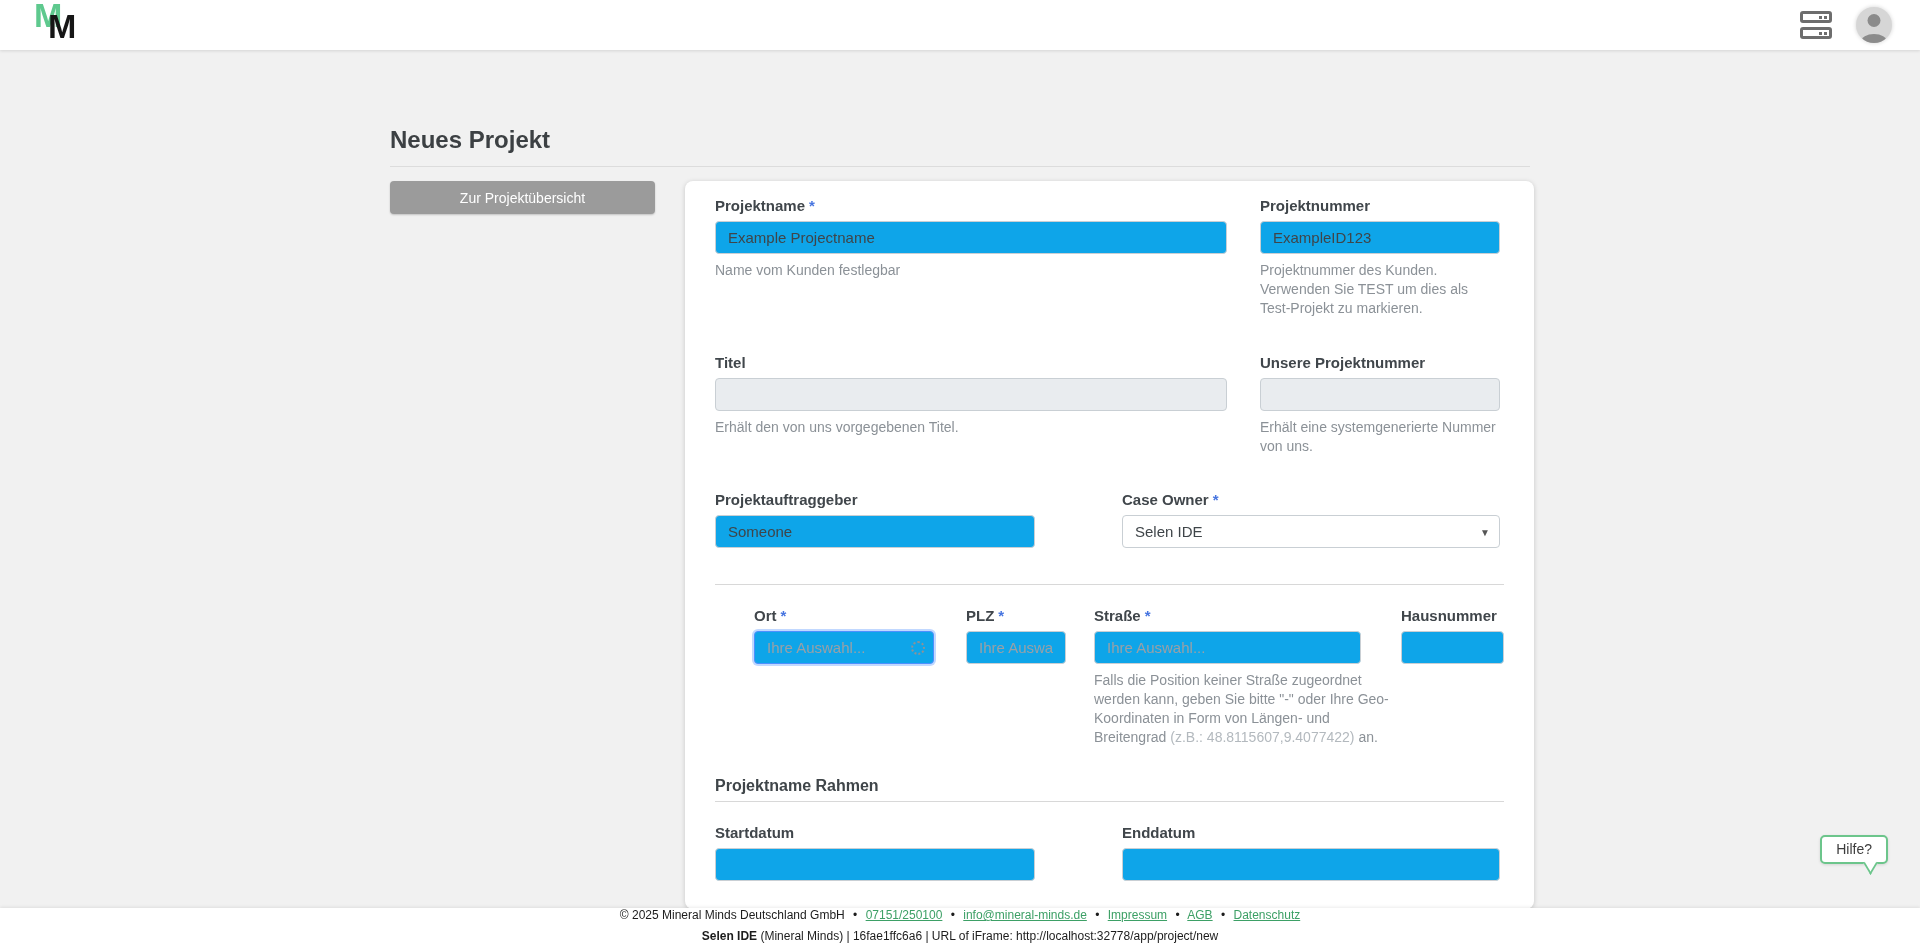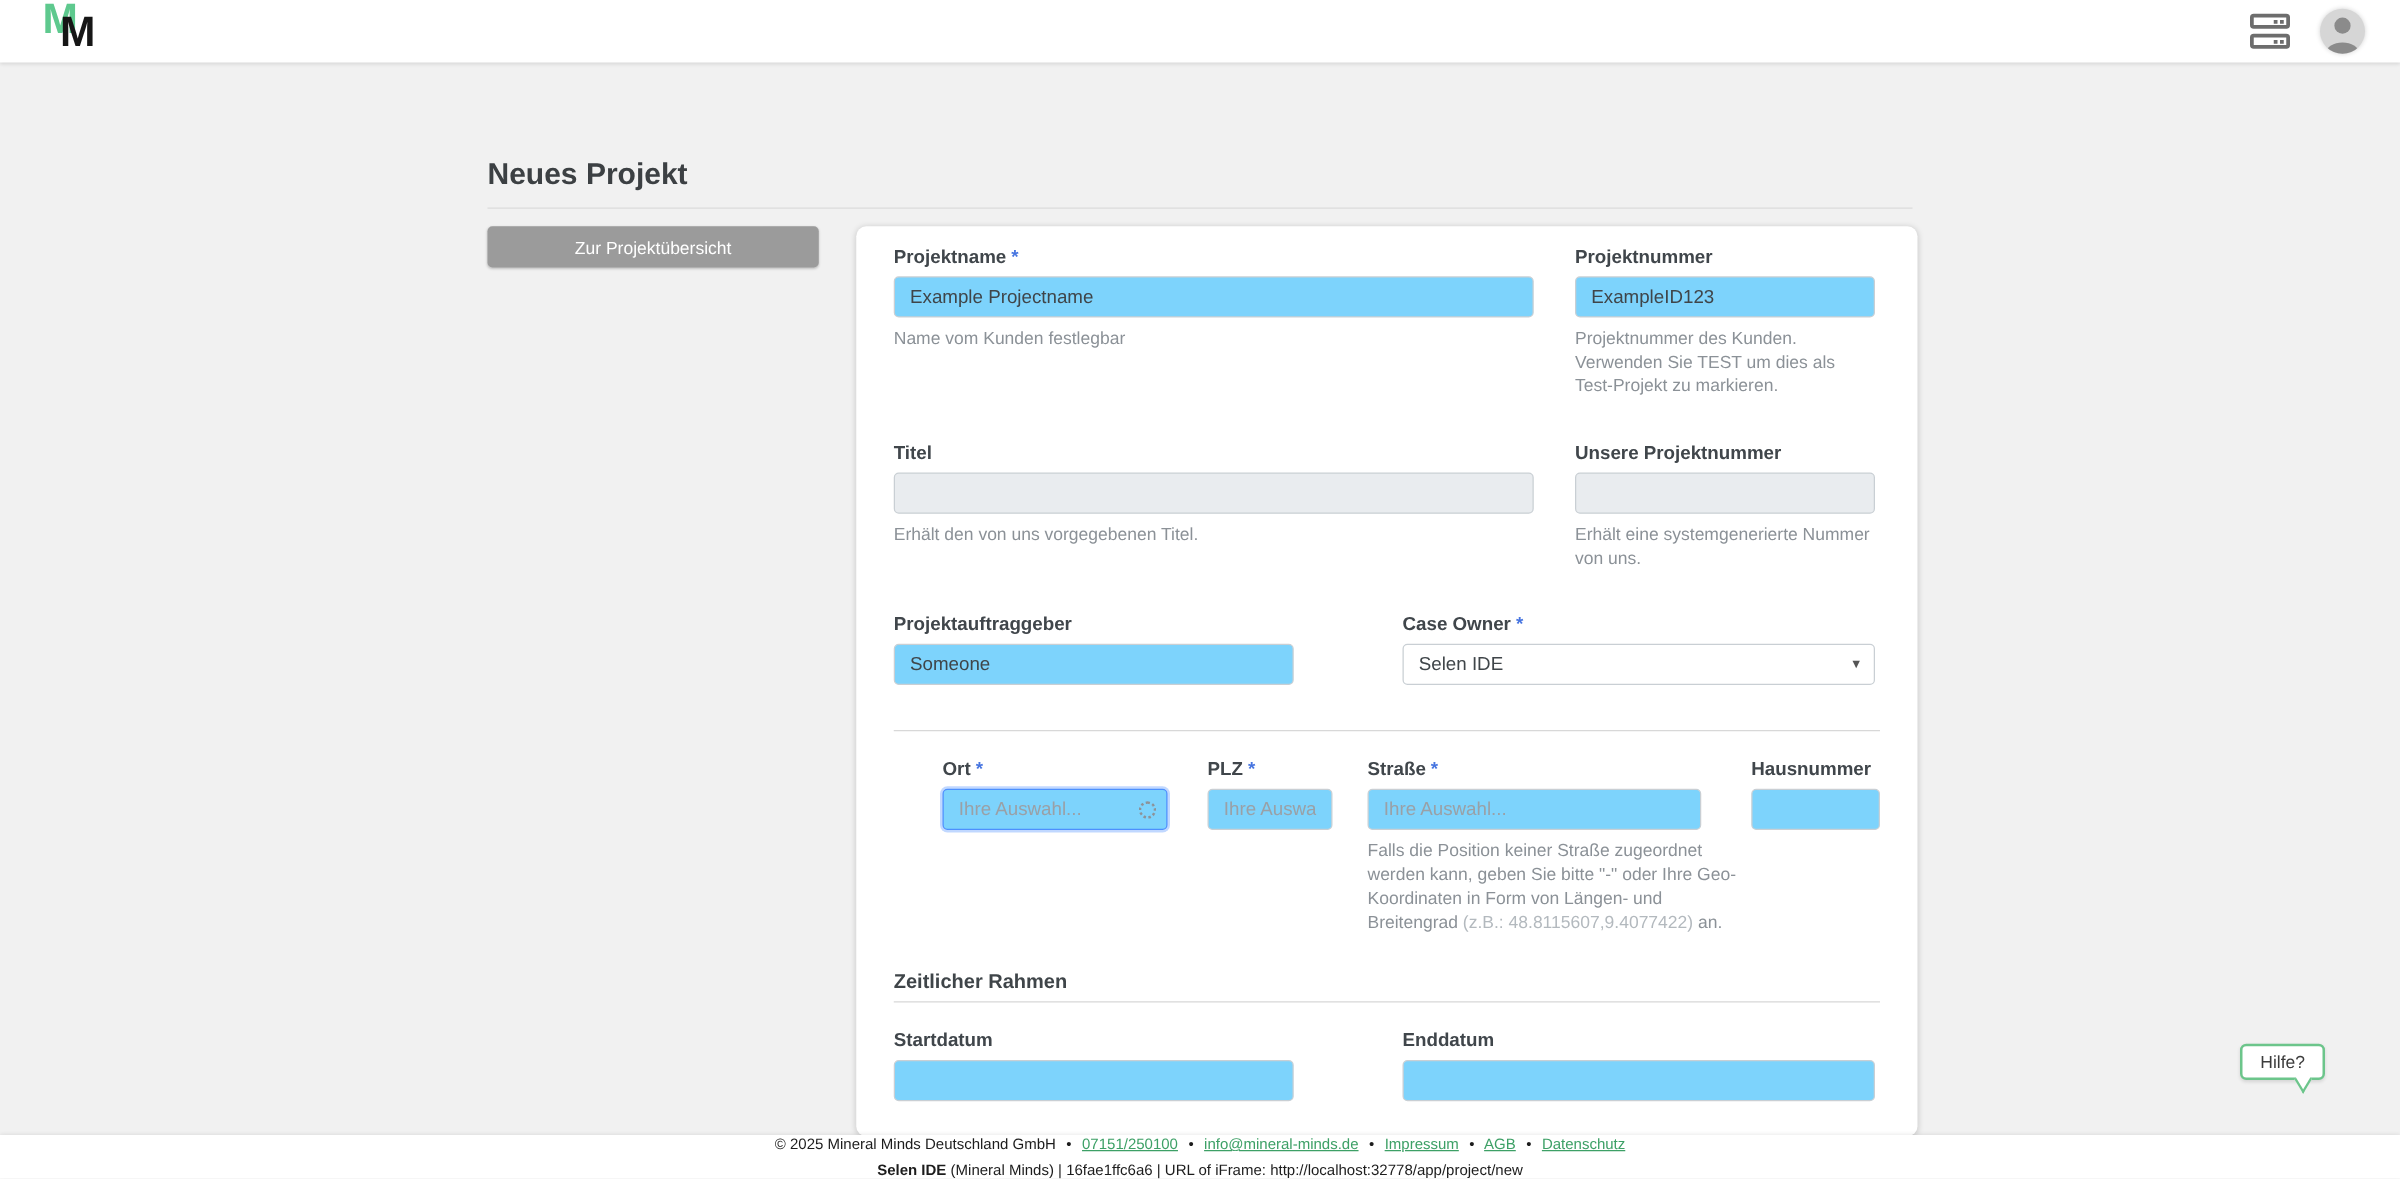--- a/index.html
+++ b/index.html
@@ -30,21 +30,21 @@
   .btn-gray { width:265px; height:33px; background:#9b9b9b; border:none; border-radius:4px; color:#fff; font-size:14px; font-family:"Liberation Sans",sans-serif; cursor:pointer; box-shadow:0 1px 2px rgba(0,0,0,.2); }
   .right-col { flex:1; }
 
   .card { background:#fff; border-radius:8px; box-shadow:0 1px 5px rgba(0,0,0,.18); padding:16px 30px 24px 30px; }
 
   
   .row-2col { display:grid; grid-template-columns:512px 240px; column-gap:33px; margin-bottom:36px; }
   .row-half { display:grid; grid-template-columns:374px 378px; column-gap:33px; margin-bottom:36px; }
   label.f-label { display:block; font-size:15px; font-weight:700; color:#40464b; margin-bottom:7px; }
   .req { color:#4775e0; font-weight:700; margin-left:4px; }
-  .f-input { width:100%; height:33px; border:1px solid #c9cfd4; border-radius:4px; padding:0 12px; font-size:15px; color:#3f4549; font-family:"Liberation Sans",sans-serif; background:#7dd3fc; }
+  .f-input { width:100%; height:33px; border:1px solid #c9cfd4; border-radius:4px; padding:0 12px; font-size:15px; color:#3f4549; font-family:"Liberation Sans",sans-serif; background:#0ea5e9; }
   .f-input::placeholder { color:#9aa0a6; }
   .f-input:disabled, .f-input.disabled { background:#e9ecef; }
   .helper { font-size:14px; color:#8b9197; margin-top:7px; line-height:1.35; }
   .helper .light { color:#b3b9be; }
   .w324 { width:320px; }
 
   .select-box { position:relative; height:33px; border:1px solid #c9cfd4; border-radius:4px; padding:0 26px 0 12px; font-size:15px; display:flex; align-items:center; cursor:pointer; background:#fff; }
   .select-arrow { position:absolute; right:9px; top:50%; transform:translateY(-50%); font-size:10px; color:#555; }
 
   .section-head { display:flex; align-items:center; margin-bottom:6px; margin-top:2px; }
@@ -56,21 +56,21 @@
   .addr-ort { width:180px; margin-right:32px; }
   .addr-plz { width:100px; margin-right:28px; }
   .addr-str { width:307px; }
   .addr-haus { width:103px; margin-left:auto; }
   .ort-wrap { position:relative; }
   .ort-wrap .f-input { border:1px solid #4d90fe; box-shadow:0 0 0 2px rgba(77,144,254,.35); padding-right:30px; }
   .spinner { position:absolute; right:9px; top:50%; margin-top:-7px; width:14px; height:14px; border:2px dotted #8d9298; border-radius:50%; }
   .str-input { width:267px; }
 
   
-  .help-bubble { position:absolute; right:60px; bottom:79px; background:#fff; border:2px solid #6cc58b; border-radius:5px; padding:4px 14px 5px; font-size:14px; color:#3c3c3c; cursor:pointer; z-index:20; box-shadow:0 1px 3px rgba(0,0,0,.12); }
+  .help-bubble { position:absolute; right:32px; bottom:79px; background:#fff; border:2px solid #6cc58b; border-radius:5px; padding:4px 14px 5px; font-size:14px; color:#3c3c3c; cursor:pointer; z-index:20; box-shadow:0 1px 3px rgba(0,0,0,.12); }
   .help-tail { position:absolute; bottom:-8px; right:9px; width:13px; height:13px; background:#fff; border-right:2px solid #6cc58b; border-bottom:2px solid #6cc58b; transform:rotate(45deg) skew(14deg,14deg); }
 
   
   footer { position:absolute; left:0; bottom:0; width:100%; height:35px; background:#fff; display:flex; align-items:center; justify-content:space-between; padding:0 27px; font-size:12px; color:#1c1c1c; z-index:10; box-shadow:0 -1px 3px rgba(0,0,0,.08);flex-direction:column; }
   .f-link { color:#3da066; text-decoration:underline; cursor:pointer; }
   .f-sep { margin:0 5px; color:#1c1c1c; }
   .footer-right b { font-weight:700; }
 </style>
 </head>
 <body>
@@ -181,21 +181,21 @@
               <span>Falls die Position keiner Straße zugeordnet werden kann, geben Sie bitte "-" oder Ihre Geo-Koordinaten in Form von Längen- und Breitengrad </span><span class="light">(z.B.: 48.8115607,9.4077422)</span><span> an.</span>
             </div>
           </div>
           <div class="addr-haus">
             <label class="f-label">Hausnummer</label>
             <input class="f-input" type="text" style="">
           </div>
         </div>
 
         <div class="section-head">
-          <span class="section-title">Zeitlicher Rahmen</span>
+          <span class="section-title">Projektname Rahmen</span>
         </div>
         <hr class="section-divider">
 
         <div class="row-half" style="margin-bottom:4px;">
           <div>
             <label class="f-label">Startdatum</label>
             <input class="f-input w324" type="text" style="">
           </div>
           <div>
             <label class="f-label">Enddatum</label>

